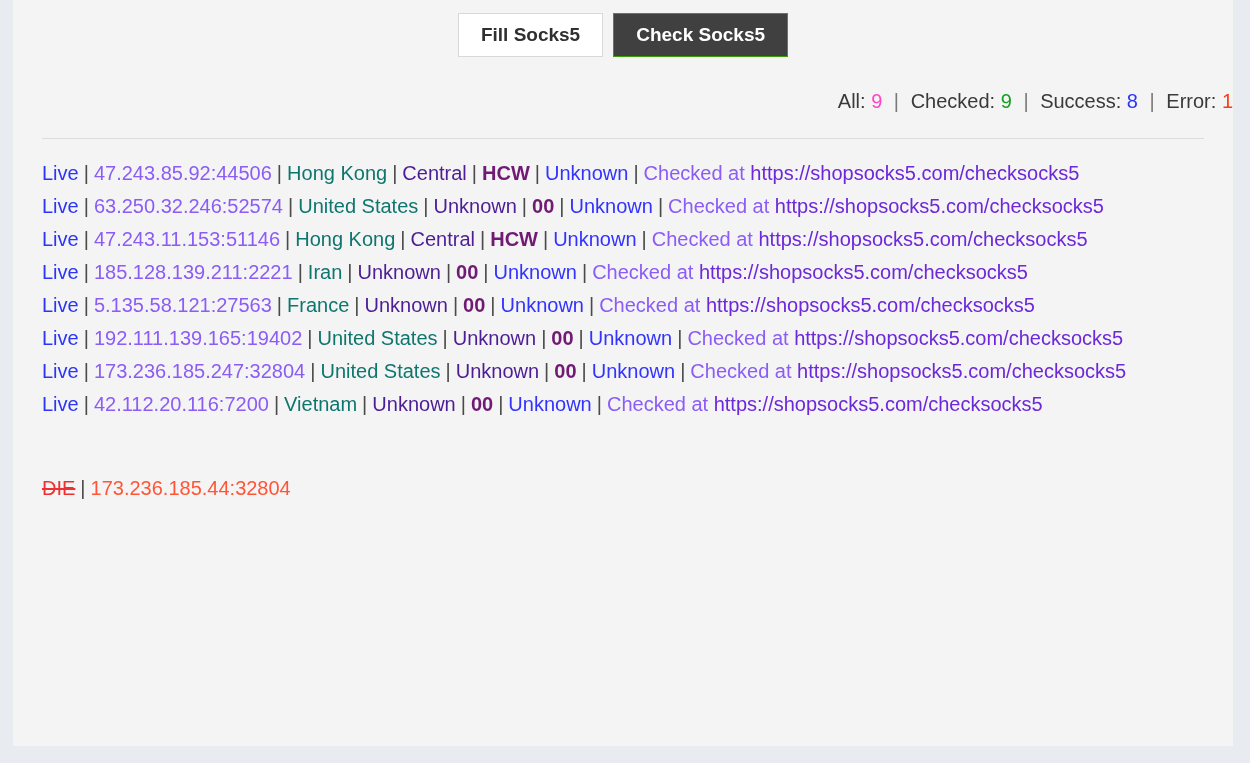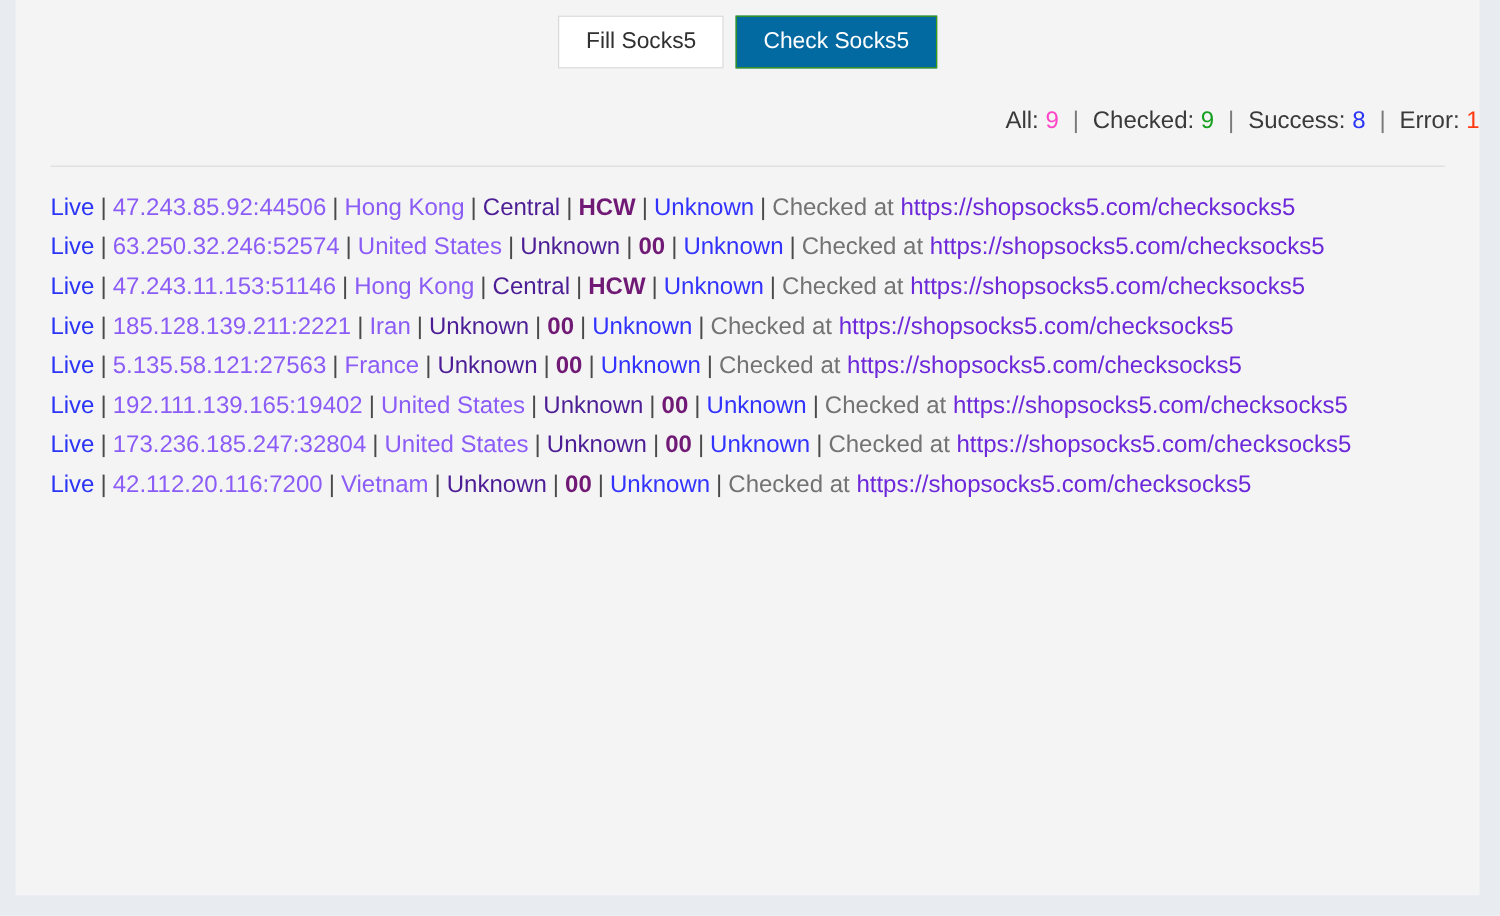--- a/index.html
+++ b/index.html
@@ -36,30 +36,31 @@
 
   .btn {
     font-family: "Liberation Sans", sans-serif;
     font-size: 19px;
     line-height: 1;
     padding: 11px 22px 12px 22px;
     border-radius: 0;
     cursor: pointer;
     white-space: nowrap;
     letter-spacing: 0px;
+    font-weight: bold;
   }
 
   .btn-fill {
     background: #ffffff;
     color: #303030;
     border: 1px solid #d9d9d9;
   }
 
   .btn-check {
-    background: #0369a1;
+    background: #404040;
     color: #ffffff;
     border: 1px solid #3c9c0c;
   }
 
   
   .stats {
     text-align: right;
     font-size: 20px;
     color: #3a3a3a;
     margin-top: 33px;
@@ -95,25 +96,25 @@
 
   .result-line { }
 
   .pipe {
     color: #4a4a4a;
     padding: 0 5px;
   }
 
   .c-status-live { color: #2b35f5; margin-top: 18px; }
   .c-host        { color: #8b5cf6; }
-  .c-country     { color: #8b5cf6; }
+  .c-country     { color: #0f766e; }
   .c-region      { color: #4c1d95; }
   .c-city        { color: #701a75; font-weight: bold; }
   .c-isp         { color: #3333ff; }
-  .c-checkedat   { color: #737373; }
+  .c-checkedat   { color: #8b5cf6; }
   .c-url         { color: #6d28d9; }
 
   .die-block {
     margin-top: 33px;
   }
   .c-status-die {
     color: #f03030;
     text-decoration: line-through;
   }
   .c-die-host { color: #ff5536; }
@@ -148,14 +149,17 @@
       <div class="result-line"><span class="c-status-live">Live</span><span class="pipe">|</span><span class="c-host">47.243.85.92:44506</span><span class="pipe">|</span><span class="c-country">Hong Kong</span><span class="pipe">|</span><span class="c-region">Central</span><span class="pipe">|</span><span class="c-city">HCW</span><span class="pipe">|</span><span class="c-isp">Unknown</span><span class="pipe">|</span><span class="c-checkedat">Checked at</span> <span class="c-url">https://shopsocks5.com/checksocks5</span></div>
       <div class="result-line"><span class="c-status-live">Live</span><span class="pipe">|</span><span class="c-host">63.250.32.246:52574</span><span class="pipe">|</span><span class="c-country">United States</span><span class="pipe">|</span><span class="c-region">Unknown</span><span class="pipe">|</span><span class="c-city">00</span><span class="pipe">|</span><span class="c-isp">Unknown</span><span class="pipe">|</span><span class="c-checkedat">Checked at</span> <span class="c-url">https://shopsocks5.com/checksocks5</span></div>
       <div class="result-line"><span class="c-status-live">Live</span><span class="pipe">|</span><span class="c-host">47.243.11.153:51146</span><span class="pipe">|</span><span class="c-country">Hong Kong</span><span class="pipe">|</span><span class="c-region">Central</span><span class="pipe">|</span><span class="c-city">HCW</span><span class="pipe">|</span><span class="c-isp">Unknown</span><span class="pipe">|</span><span class="c-checkedat">Checked at</span> <span class="c-url">https://shopsocks5.com/checksocks5</span></div>
       <div class="result-line"><span class="c-status-live">Live</span><span class="pipe">|</span><span class="c-host">185.128.139.211:2221</span><span class="pipe">|</span><span class="c-country">Iran</span><span class="pipe">|</span><span class="c-region">Unknown</span><span class="pipe">|</span><span class="c-city">00</span><span class="pipe">|</span><span class="c-isp">Unknown</span><span class="pipe">|</span><span class="c-checkedat">Checked at</span> <span class="c-url">https://shopsocks5.com/checksocks5</span></div>
       <div class="result-line"><span class="c-status-live">Live</span><span class="pipe">|</span><span class="c-host">5.135.58.121:27563</span><span class="pipe">|</span><span class="c-country">France</span><span class="pipe">|</span><span class="c-region">Unknown</span><span class="pipe">|</span><span class="c-city">00</span><span class="pipe">|</span><span class="c-isp">Unknown</span><span class="pipe">|</span><span class="c-checkedat">Checked at</span> <span class="c-url">https://shopsocks5.com/checksocks5</span></div>
       <div class="result-line"><span class="c-status-live">Live</span><span class="pipe">|</span><span class="c-host">192.111.139.165:19402</span><span class="pipe">|</span><span class="c-country">United States</span><span class="pipe">|</span><span class="c-region">Unknown</span><span class="pipe">|</span><span class="c-city">00</span><span class="pipe">|</span><span class="c-isp">Unknown</span><span class="pipe">|</span><span class="c-checkedat">Checked at</span> <span class="c-url">https://shopsocks5.com/checksocks5</span></div>
       <div class="result-line"><span class="c-status-live">Live</span><span class="pipe">|</span><span class="c-host">173.236.185.247:32804</span><span class="pipe">|</span><span class="c-country">United States</span><span class="pipe">|</span><span class="c-region">Unknown</span><span class="pipe">|</span><span class="c-city">00</span><span class="pipe">|</span><span class="c-isp">Unknown</span><span class="pipe">|</span><span class="c-checkedat">Checked at</span> <span class="c-url">https://shopsocks5.com/checksocks5</span></div>
       <div class="result-line"><span class="c-status-live">Live</span><span class="pipe">|</span><span class="c-host">42.112.20.116:7200</span><span class="pipe">|</span><span class="c-country">Vietnam</span><span class="pipe">|</span><span class="c-region">Unknown</span><span class="pipe">|</span><span class="c-city">00</span><span class="pipe">|</span><span class="c-isp">Unknown</span><span class="pipe">|</span><span class="c-checkedat">Checked at</span> <span class="c-url">https://shopsocks5.com/checksocks5</span></div>
     </div>
 
+  <div class="results die-block" id="dead-list">
+      <div class="result-line"><span class="c-status-die">DIE</span><span class="pipe">|</span><span class="c-die-host">173.236.185.44:32804</span></div>
+    </div>
 
 </div>
 
 </body></html>

